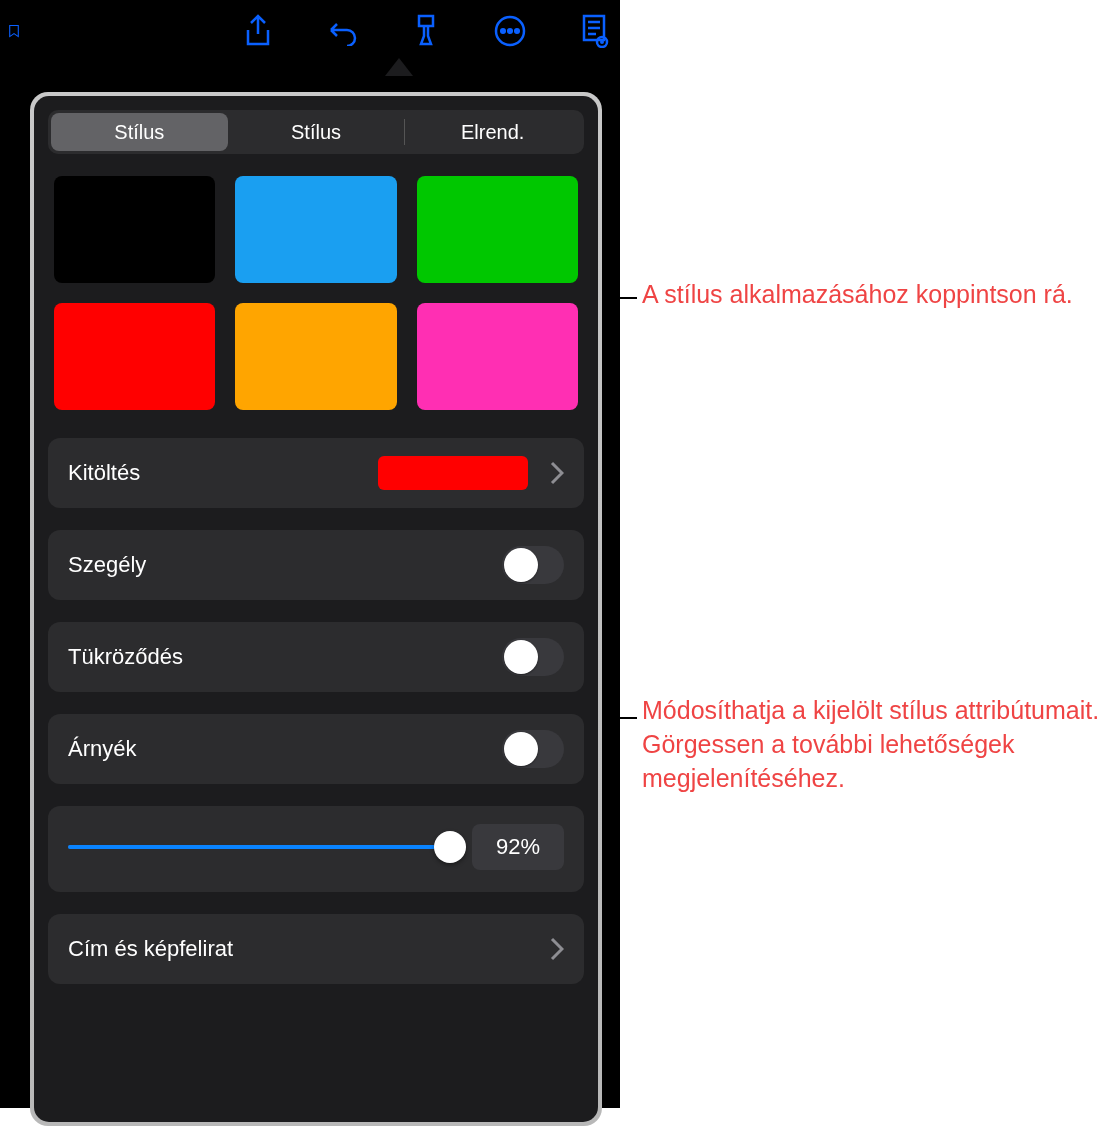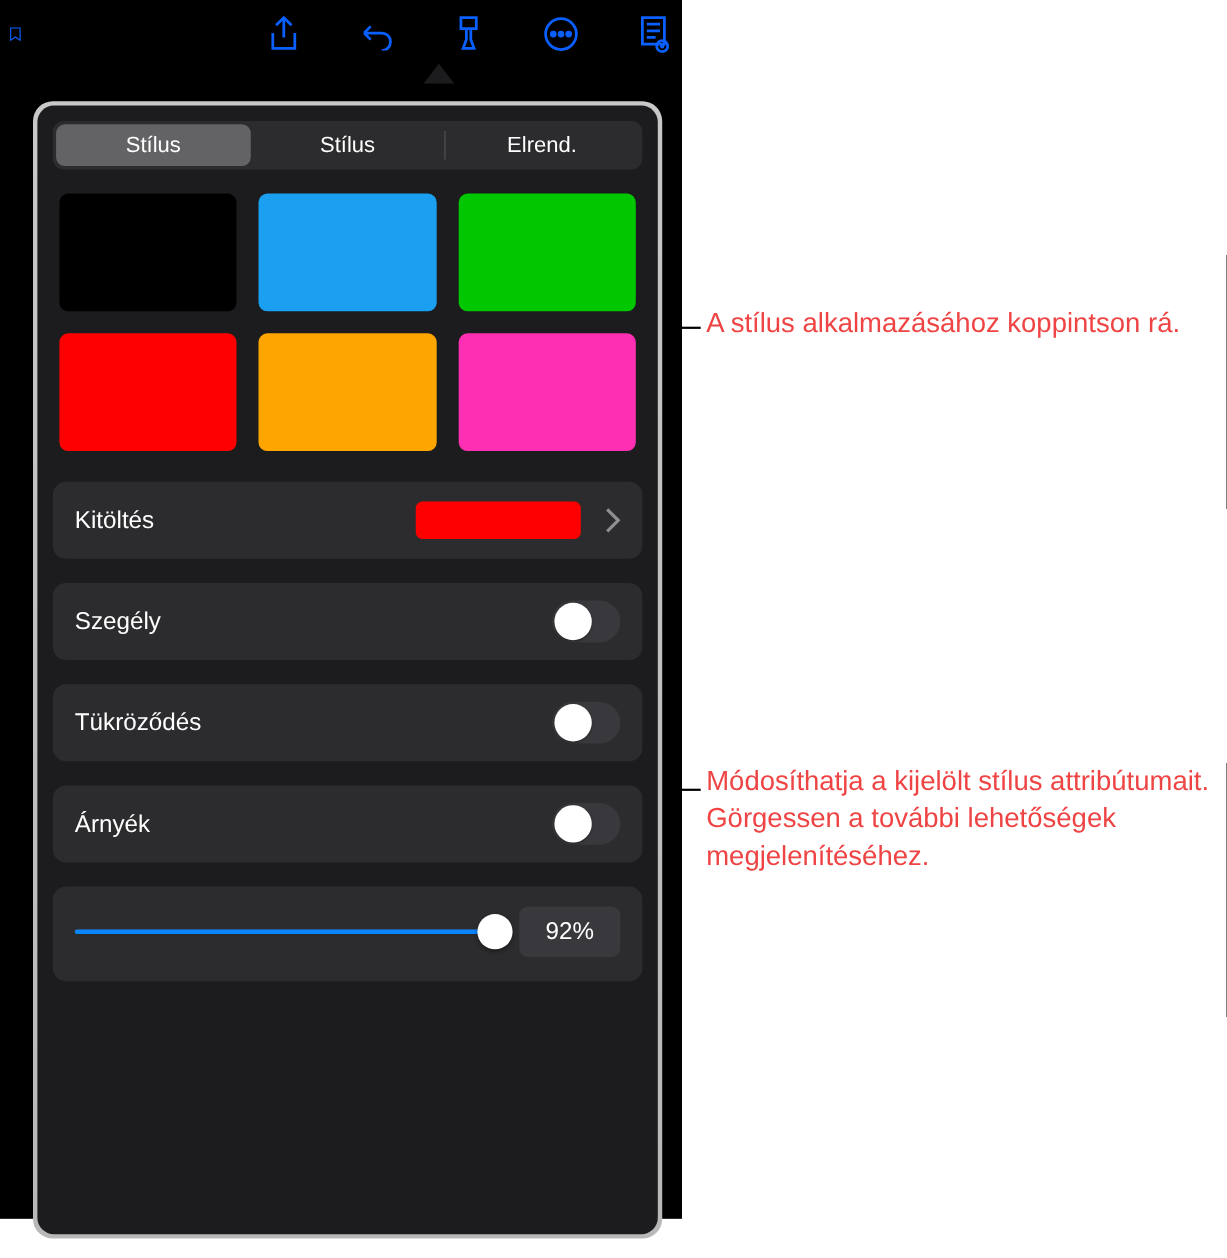--- a/index.html
+++ b/index.html
@@ -326,20 +326,26 @@
         <div class="slider-row">
           <div class="slider">
             <div class="track-bg"></div>
             <div class="track-fill" style="width:100%"></div>
             <div class="handle" style="left:100%"></div>
           </div>
           <div class="pct-box">92%</div>
         </div>
       </div>
 
+      <div class="cell" style="margin-bottom:0">
+        <span class="label">Cím és képfelirat</span>
+        <span class="chevron"><svg width="14" height="24" viewBox="0 0 14 24">
+              <path d="M2 2l10 10L2 22"></path>
+            </svg></span>
+      </div>
 
     </div>
   </div>
 </div>
 
 <div class="bracket" style="left:608px;top:168px;width:10px;height:258px;">
     <div class="tick"></div>
   </div>
 <div class="callout" style="left:642px;top:278px;">A stílus alkalmazásához koppintson rá.</div>
 

